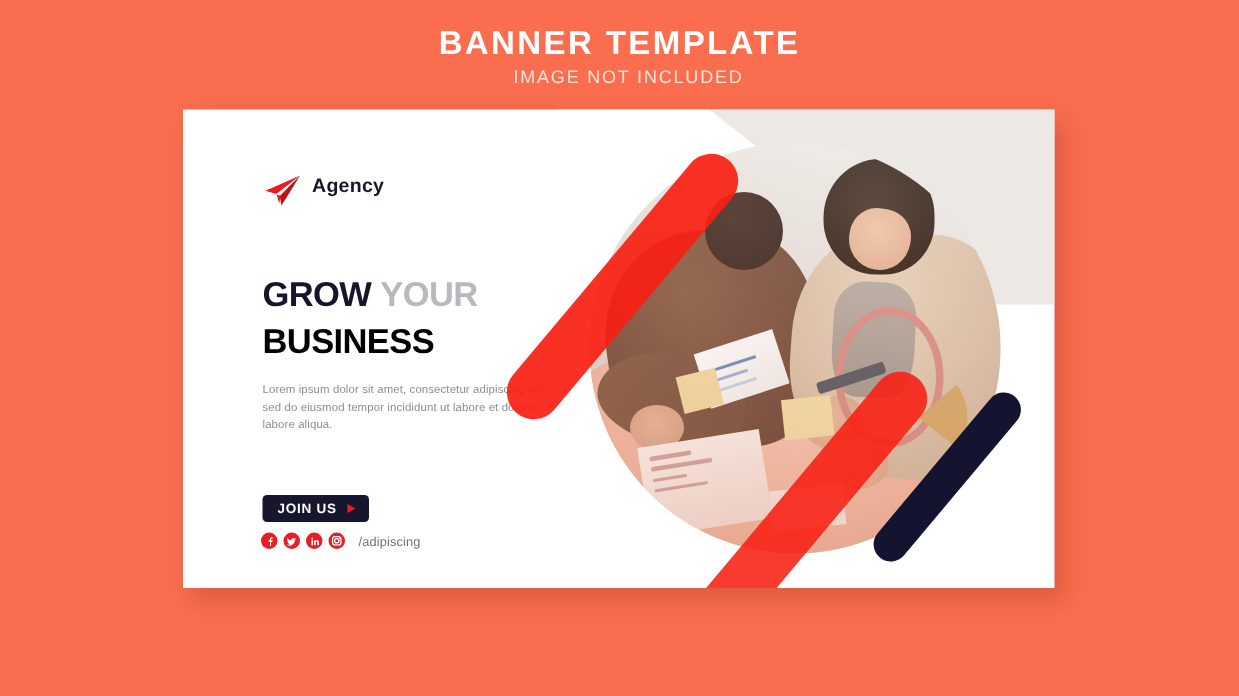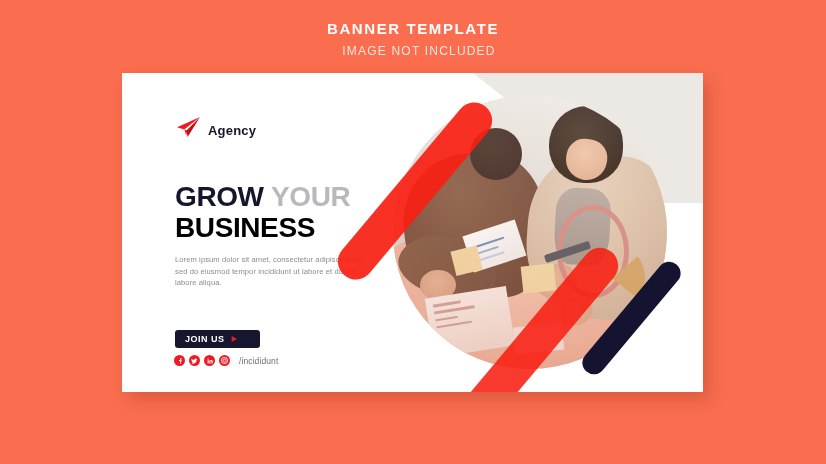--- a/index.html
+++ b/index.html
@@ -11,21 +11,21 @@
     position:relative;
   }
 
   
   .top-head{
     position:absolute;left:0;top:19px;width:826px;
     text-align:center;
   }
   .top-title{
     color:#ffffff;
-    font-size:15px;
+    font-size:22px;
     font-weight:bold;
     letter-spacing:1.6px;
     line-height:20px;
   }
   .top-sub{
     color:#ffe3da;
     font-size:12px;
     font-weight:normal;
     letter-spacing:1.2px;
     line-height:16px;
@@ -39,55 +39,55 @@
     left:122px;top:73px;
     width:581px;height:319px;
     background:#ffffff;
     box-shadow:6px 8px 16px rgba(120,25,10,.22);
     overflow:hidden;
   }
 
   
   .logo{
     position:absolute;left:53px;top:43px;
-    display:flex;align-items:flex-end;gap:7px;
+    display:flex;align-items:flex-start;gap:7px;
   }
   .logo-mark{width:26px;height:22px;display:block;}
   .logo-text{
     font-size:13px;font-weight:bold;color:#16162b;
     letter-spacing:.2px;
   }
 
   
   .headline{
     position:absolute;left:53px;top:108px;
     line-height:31px;
   }
   .headline .l1,.headline .l2{
-    font-size:28px;font-weight:bold;letter-spacing:-.4px;
+    font-size:23px;font-weight:bold;letter-spacing:-.4px;
     white-space:nowrap;display:block;
   }
   .w-grow{color:#15152c;}
   .w-your{color:#b9b9bd;}
   .w-business{color:#000000;}
 
   
   .bodycopy{
     position:absolute;left:53px;top:181px;
     width:200px;
     font-size:7.6px;line-height:11.6px;
     color:#8c8c92;
     letter-spacing:.08px;
   }
   .bodycopy span{display:block;}
 
   
   .cta{
     position:absolute;left:53px;top:257px;
-    height:18px;padding:0 20px 0 10px;
+    height:18px;padding:0 6px 0 10px;
     background:#16162e;border-radius:3px;
     display:flex;align-items:center;gap:6px;
     cursor:pointer;
   }
   .cta-label{
     color:#ffffff;font-size:9px;font-weight:bold;letter-spacing:.5px;
   }
   .cta-arrow{display:block;}
 
   
@@ -330,21 +330,21 @@
         <path d="M2.4 2.2h1.05v.45c.15-.27.52-.55 1.07-.55.86 0 1.13.52 1.13 1.45V5.5H4.5V3.78c0-.43-.08-.74-.5-.74-.4 0-.55.28-.55.73V5.5H2.4z" fill="#ffffff"></path>
       </svg>
     </span>
     <span class="sbtn">
       <svg width="7" height="7" viewBox="0 0 7 7" aria-hidden="true">
         <rect x="0.7" y="0.7" width="5.6" height="5.6" rx="1.7" fill="none" stroke="#ffffff" stroke-width="0.85"></rect>
         <circle cx="3.5" cy="3.5" r="1.45" fill="none" stroke="#ffffff" stroke-width="0.85"></circle>
         <circle cx="5.25" cy="1.75" r="0.45" fill="#ffffff"></circle>
       </svg>
     </span>
-    <span class="handle">/incididunt</span>
+    <span class="handle">/adipiscing</span>
   </div>
 
   <div class="art">
     <div class="photo-corner"></div>
 
     <div class="photo-circle">
       <div class="photo-inner">
         <div class="ph-wall"></div>
         <div class="ph-table"></div>
 

